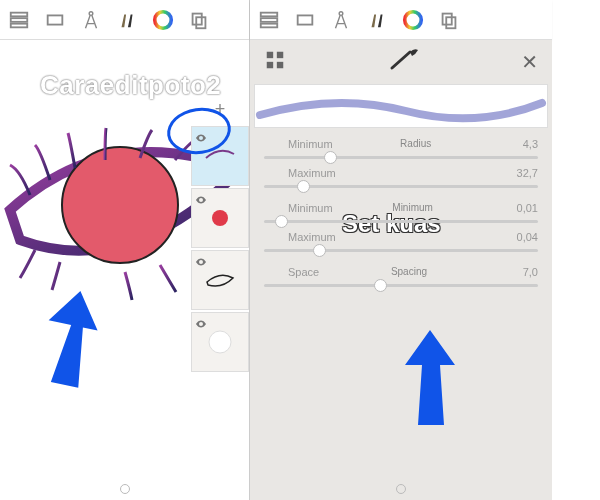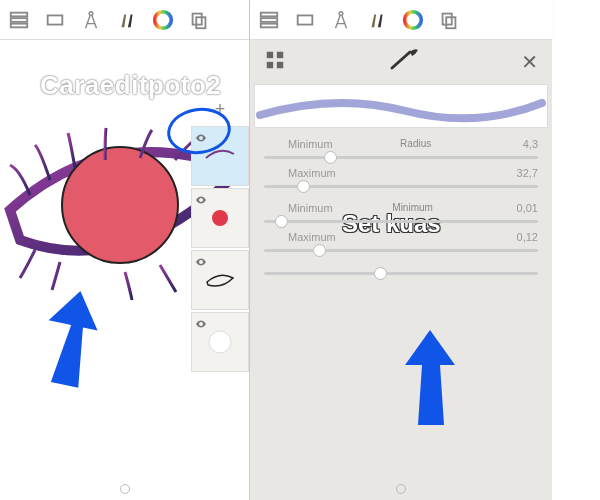--- a/index.html
+++ b/index.html
@@ -270,29 +270,34 @@
                 <span class="val">Minimum</span>
                 <span class="center">Minimum</span>
                 <span class="val">0,01</span>
               </div>
     <div class="mini-track">
                 <div class="mini-knob" style="left:4%"></div>
               </div>
               <div class="param-head">
                 <span class="val">Maximum</span>
                 <span></span>
-                <span class="val">0,12</span>
+                <span class="val">0,04</span>
               </div>
     <div class="mini-track">
                 <div class="mini-knob" style="left:18%"></div>
               </div>
             </div>
           </div>
           <div>
             <div class="param">
+    <div class="param-head">
+                <span class="val">Space</span>
+                <span class="center">Spacing</span>
+                <span class="val">7,0</span>
+              </div>
     <div class="mini-track">
                 <div class="mini-knob" style="left:40%"></div>
               </div>
             </div>
           </div>
         </div>
 
       <div class="arrow" style="top:290px;left:150px">
         <svg viewBox="0 0 60 100">
             <path d="M30 0 L55 35 L40 35 L44 95 L18 95 L22 35 L5 35 Z" fill="#1054e8"></path>

